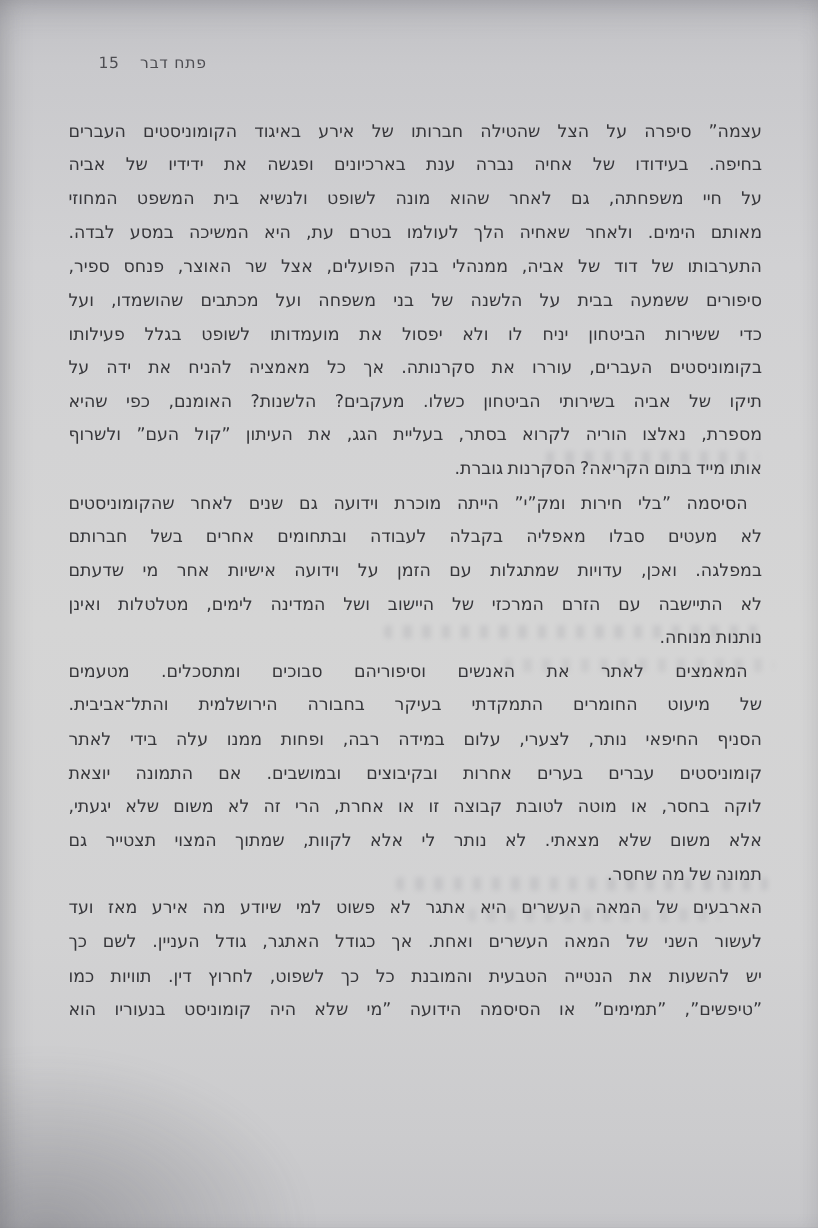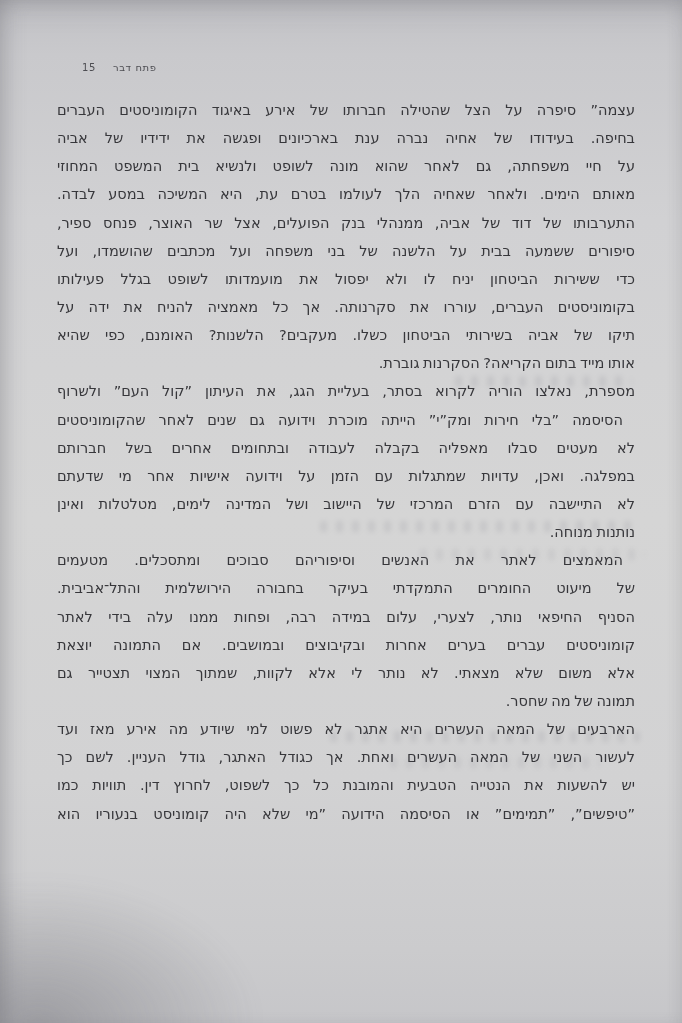--- a/index.html
+++ b/index.html
@@ -31,23 +31,22 @@
   
   .header {
     position: absolute;
     top: 46px;
     left: 82px;
     display: flex;
     direction: ltr;
     align-items: flex-end;
     gap: 17px;
     color: #4d4d52;
-    font-size: 10px;
+    font-size: 13px;
     letter-spacing: .6px;
-    margin-top: 16px;
   }
   
   .text {
     position: absolute;
     top: 96px;
     right: 47px;
     width: 578px;
     direction: rtl;
     color: #37373b;
     font-size: 14.5px;
@@ -113,35 +112,36 @@
       <div class="para">
         <div class="line">עצמה” סיפרה על הצל שהטילה חברותו של אירע באיגוד הקומוניסטים העברים</div>
         <div class="line">בחיפה. בעידודו של אחיה נברה ענת בארכיונים ופגשה את ידידיו של אביה</div>
         <div class="line">על חיי משפחתה, גם לאחר שהוא מונה לשופט ולנשיא בית המשפט המחוזי</div>
         <div class="line">מאותם הימים. ולאחר שאחיה הלך לעולמו בטרם עת, היא המשיכה במסע לבדה.</div>
         <div class="line">התערבותו של דוד של אביה, ממנהלי בנק הפועלים, אצל שר האוצר, פנחס ספיר,</div>
         <div class="line">סיפורים ששמעה בבית על הלשנה של בני משפחה ועל מכתבים שהושמדו, ועל</div>
         <div class="line">כדי ששירות הביטחון יניח לו ולא יפסול את מועמדותו לשופט בגלל פעילותו</div>
         <div class="line">בקומוניסטים העברים, עוררו את סקרנותה. אך כל מאמציה להניח את ידה על</div>
         <div class="line">תיקו של אביה בשירותי הביטחון כשלו. מעקבים? הלשנות? האומנם, כפי שהיא</div>
+        <div class="line">מספרת, נאלצו הוריה לקרוא בסתר, בעליית הגג, את העיתון ”קול העם” ולשרוף</div>
         <div class="line end">אותו מייד בתום הקריאה? הסקרנות גוברת.</div>
-        <div class="line">מספרת, נאלצו הוריה לקרוא בסתר, בעליית הגג, את העיתון ”קול העם” ולשרוף</div>
       </div>
       <div class="para">
         <div class="line indent">הסיסמה ”בלי חירות ומק”י” הייתה מוכרת וידועה גם שנים לאחר שהקומוניסטים</div>
         <div class="line">לא מעטים סבלו מאפליה בקבלה לעבודה ובתחומים אחרים בשל חברותם</div>
         <div class="line">במפלגה. ואכן, עדויות שמתגלות עם הזמן על וידועה אישיות אחר מי שדעתם</div>
         <div class="line">לא התיישבה עם הזרם המרכזי של היישוב ושל המדינה לימים, מטלטלות ואינן</div>
         <div class="line end">נותנות מנוחה.</div>
       </div>
       <div class="para">
         <div class="line indent">המאמצים לאתר את האנשים וסיפוריהם סבוכים ומתסכלים. מטעמים</div>
         <div class="line">של מיעוט החומרים התמקדתי בעיקר בחבורה הירושלמית והתל־אביבית.</div>
         <div class="line">הסניף החיפאי נותר, לצערי, עלום במידה רבה, ופחות ממנו עלה בידי לאתר</div>
         <div class="line">קומוניסטים עברים בערים אחרות ובקיבוצים ובמושבים. אם התמונה יוצאת</div>
+        <div class="line">לוקה בחסר, או מוטה לטובת קבוצה זו או אחרת, הרי זה לא משום שלא יגעתי,</div>
         <div class="line">אלא משום שלא מצאתי. לא נותר לי אלא לקוות, שמתוך המצוי תצטייר גם</div>
         <div class="line end">תמונה של מה שחסר.</div>
       </div>
       <div class="para">
         <div class="line">הארבעים של המאה העשרים היא אתגר לא פשוט למי שיודע מה אירע מאז ועד</div>
         <div class="line">לעשור השני של המאה העשרים ואחת. אך כגודל האתגר, גודל העניין. לשם כך</div>
         <div class="line">יש להשעות את הנטייה הטבעית והמובנת כל כך לשפוט, לחרוץ דין. תוויות כמו</div>
         <div class="line">”טיפשים”, ”תמימים” או הסיסמה הידועה ”מי שלא היה קומוניסט בנעוריו הוא</div>
       </div>
     </div>

